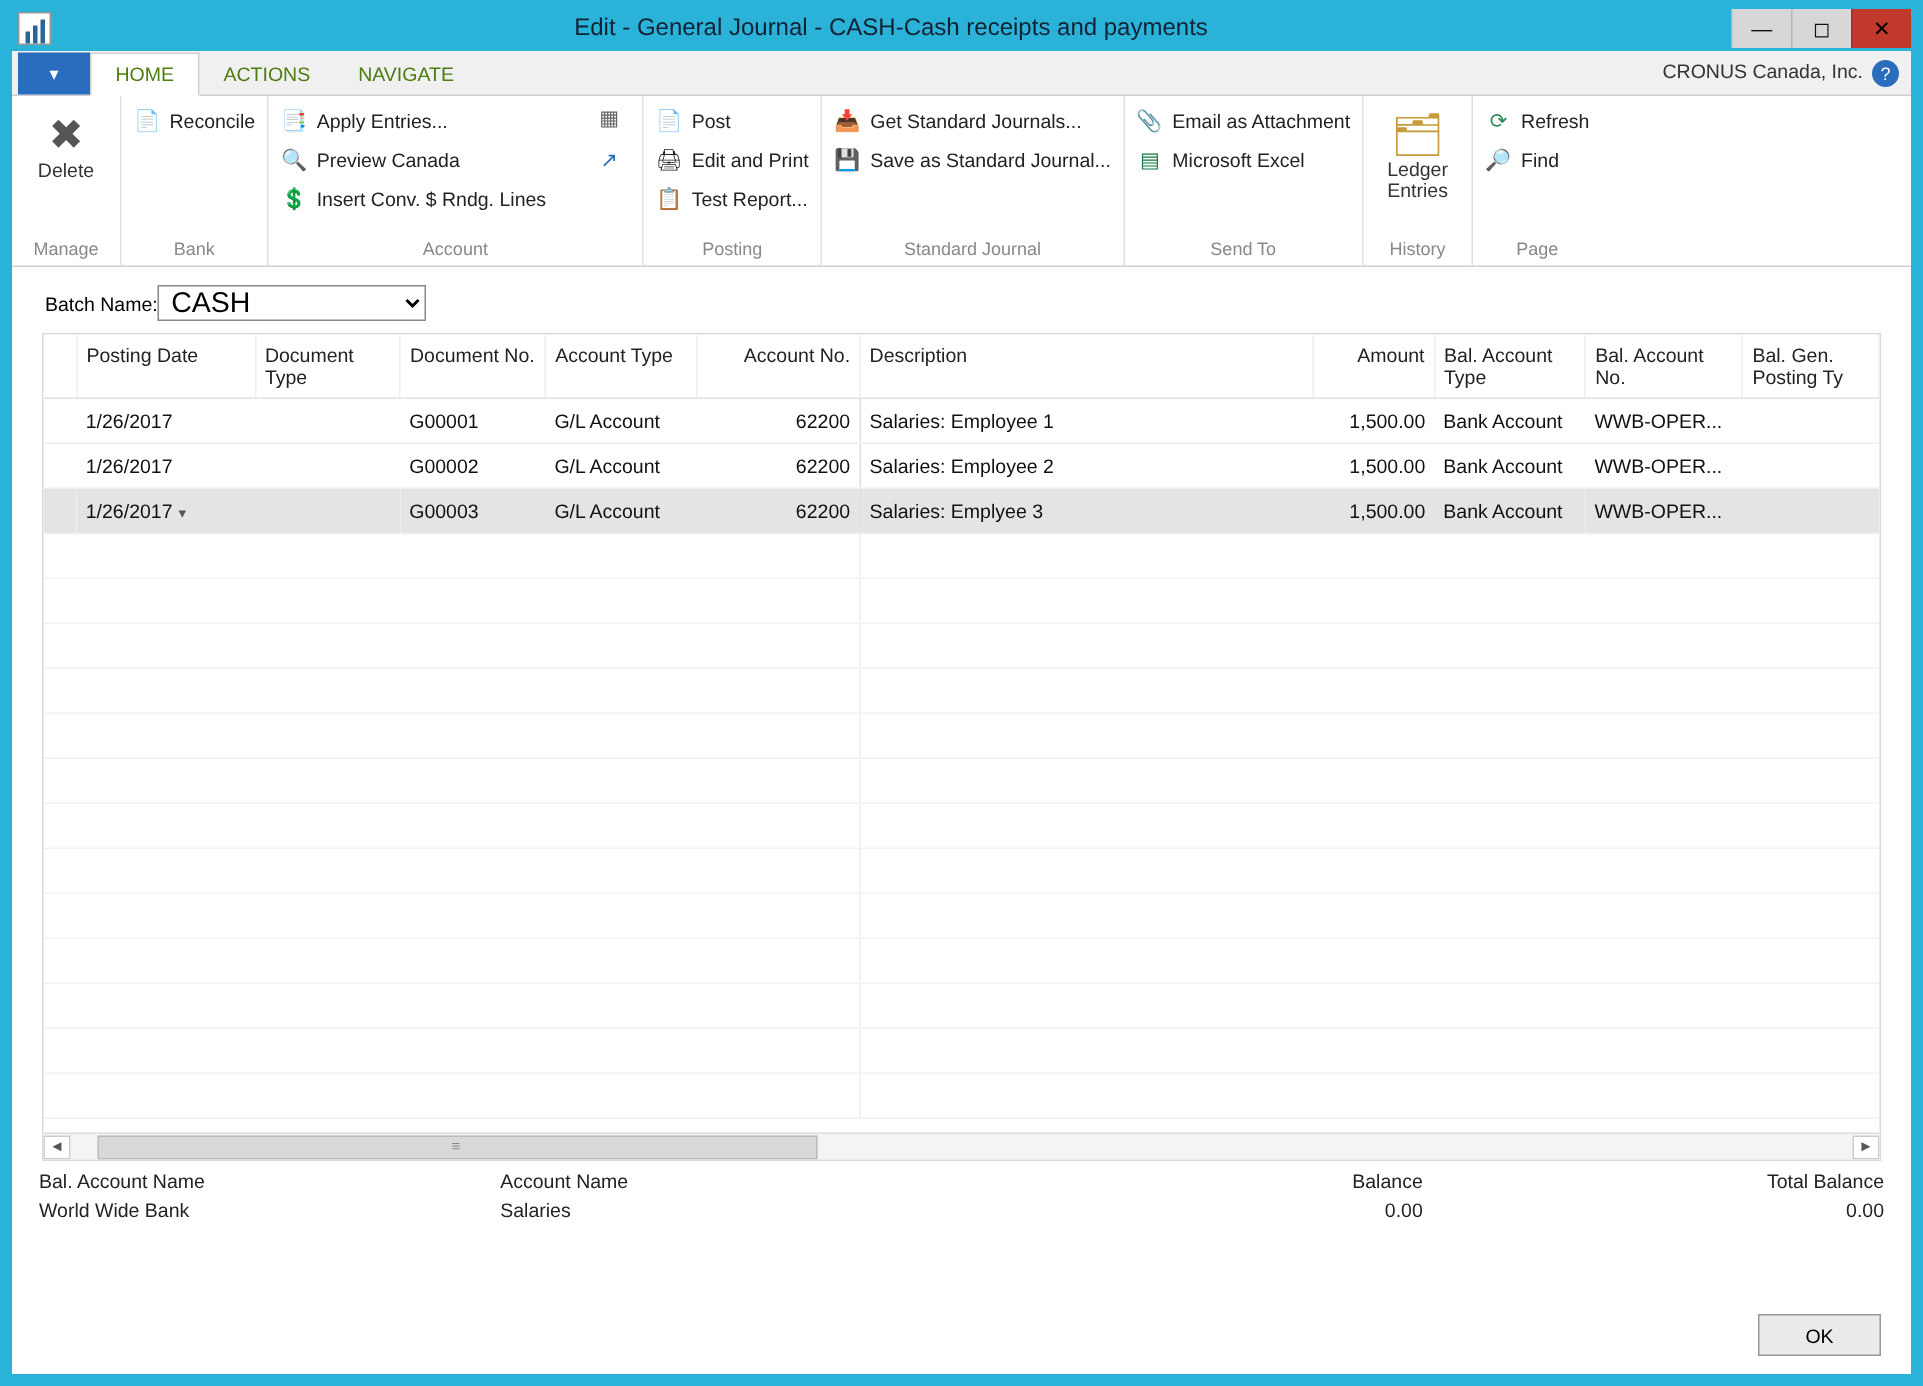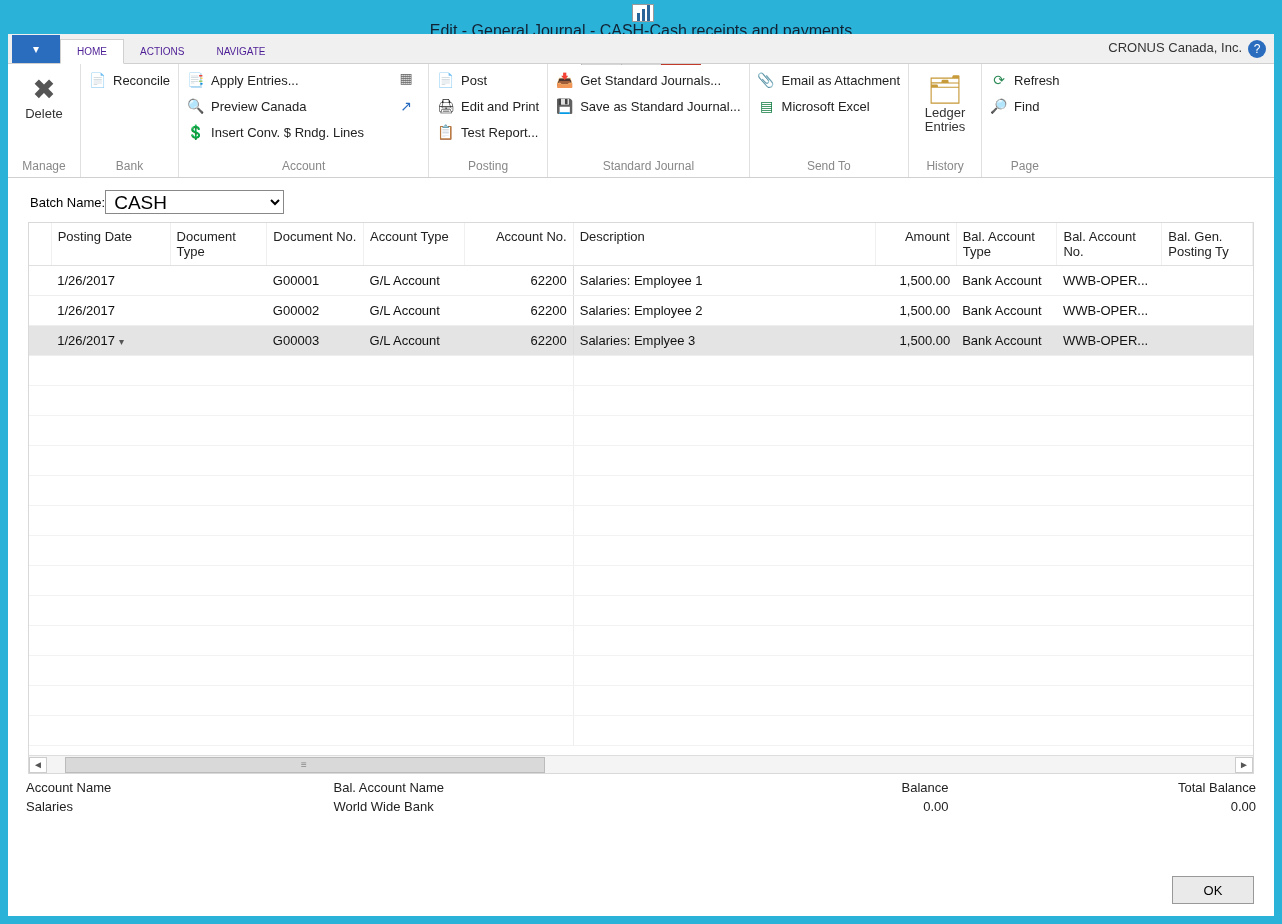--- a/index.html
+++ b/index.html
@@ -1,29 +1,29 @@
 <!DOCTYPE html>
 <html><head>
 <meta charset="utf-8">
 <style>
   * { box-sizing: border-box; margin:0; padding:0; }
   body { font-family: "Segoe UI", Tahoma, sans-serif; font-size:13px; background:#2bb2d9; width:1282px; height:924px; overflow:hidden; position:relative; }
   .window { position:absolute; left:6px; top:2px; width:1270px; height:916px; background:#fff; border:2px solid #2bb2d9; }
   
-  .titlebar { height:30px; background:#2bb2d9; display:flex; align-items:center;flex-direction:column; }
+  .titlebar { height:30px; background:#2bb2d9; display:flex; align-items:center; }
   .app-icon { width:22px; height:22px; margin-left:4px; background:#fff; border:1px solid #999; display:flex; align-items:flex-end; justify-content:center; }
   .app-icon span{ display:inline-block; width:3px; margin:0 1px; background:#2a6599;}
   .title-text { flex:1; text-align:center; font-size:16px; color:#123; }
   .win-btns { display:flex; }
   .win-btn { width:40px; height:26px; margin-top:-1px; display:flex; align-items:center; justify-content:center; font-size:14px; border-left:1px solid rgba(0,0,0,0.15); background:#d7d7d7; color:#111; }
   .win-btn.close{ background:#c0392b; color:#000; }
   
   .tab-row{ height:30px; display:flex; align-items:flex-end; border-bottom:1px solid #d0d0d0; background:#f0f0f0; position:relative;}
   .file-tab{ width:48px; height:28px; background:#2a6dbf; color:#fff; display:flex; align-items:center; justify-content:center; font-size:12px; margin-left:4px;}
-  .tab{ padding:6px 16px; font-size:10px; color:#4c1d95; cursor:default;}
+  .tab{ padding:6px 16px; font-size:13px; color:#4d7c0f; cursor:default;}
   .tab.active{ background:#fff; border:1px solid #d0d0d0; border-bottom:1px solid #fff; margin-bottom:-1px;}
   .company-lbl{ position:absolute; right:32px; top:6px; font-size:13px; color:#333;}
   .help-ico{ position:absolute; right:8px; top:6px; width:18px; height:18px; border-radius:50%; background:#2a6dbf; color:#fff; font-size:12px; display:flex; align-items:center; justify-content:center;}
   
   .ribbon{ height:114px; border-bottom:1px solid #d0d0d0; display:flex; background:#fff;}
   .group{ border-right:1px solid #e0e0e0; display:flex; flex-direction:column; padding:4px 8px 0 8px;}
   .group-body{ flex:1; display:flex; align-items:flex-start;}
   .group-label{ text-align:center; font-size:12px; color:#888; padding:2px 0 4px 0;}
   .big-btn{ display:flex; flex-direction:column; align-items:center; width:56px; padding-top:4px; font-size:13px; color:#333;}
   .big-ico{ width:34px; height:34px; display:flex; align-items:center; justify-content:center; font-size:28px; color:#555;}
@@ -465,26 +465,26 @@
       <div class="hs-arrow">◄</div>
       <div class="hs-track">
           <div class="hs-thumb">≡</div>
         </div>
       <div class="hs-arrow">►</div>
     </div>
   </div>
 
   <div class="footer-info">
     <div class="fi-col">
+      <div class="fi-label">Bal. Account Name</div>
+      <div class="fi-val">World Wide Bank</div>
+    </div>
+    <div class="fi-col">
       <div class="fi-label">Account Name</div>
       <div class="fi-val">Salaries</div>
-    </div>
-    <div class="fi-col">
-      <div class="fi-label">Bal. Account Name</div>
-      <div class="fi-val">World Wide Bank</div>
     </div>
     <div class="fi-col right">
       <div class="fi-label">Balance</div>
       <div class="fi-val">0.00</div>
     </div>
     <div class="fi-col right">
       <div class="fi-label">Total Balance</div>
       <div class="fi-val">0.00</div>
     </div>
   </div>

